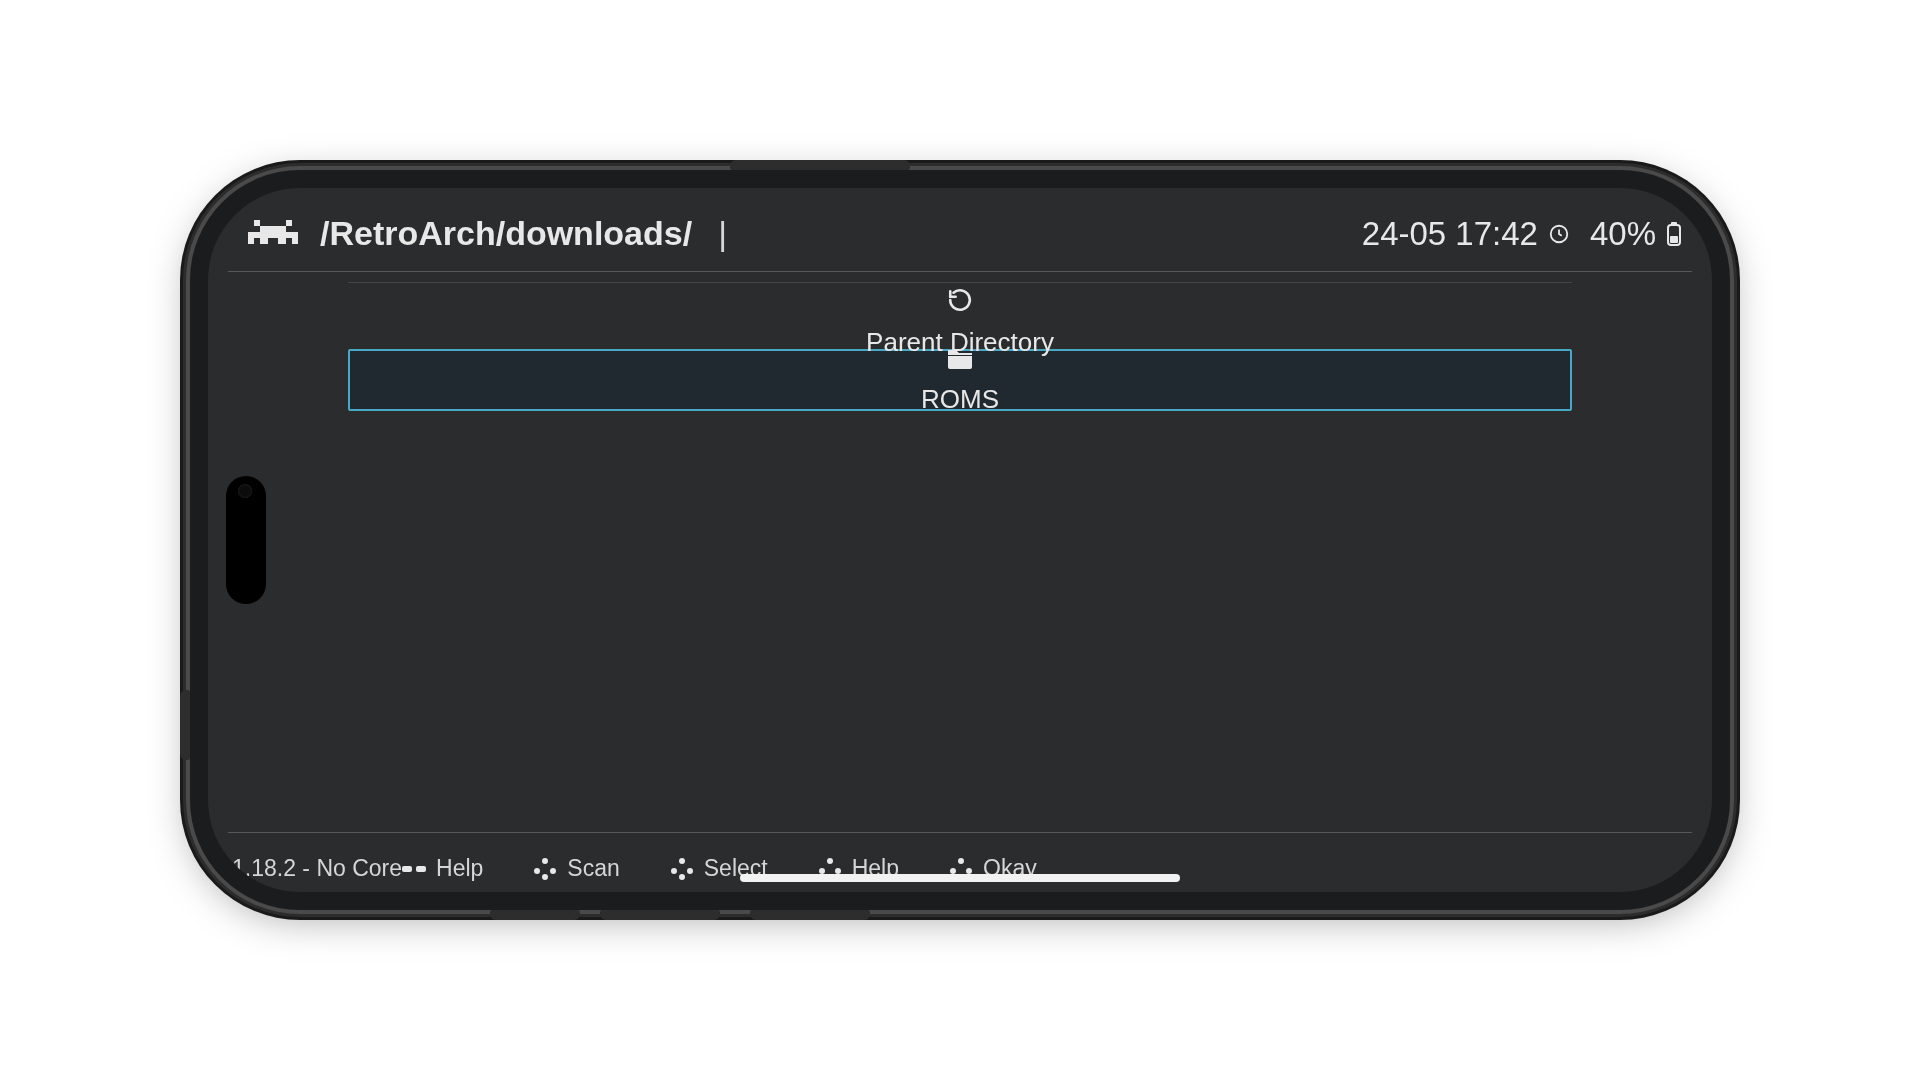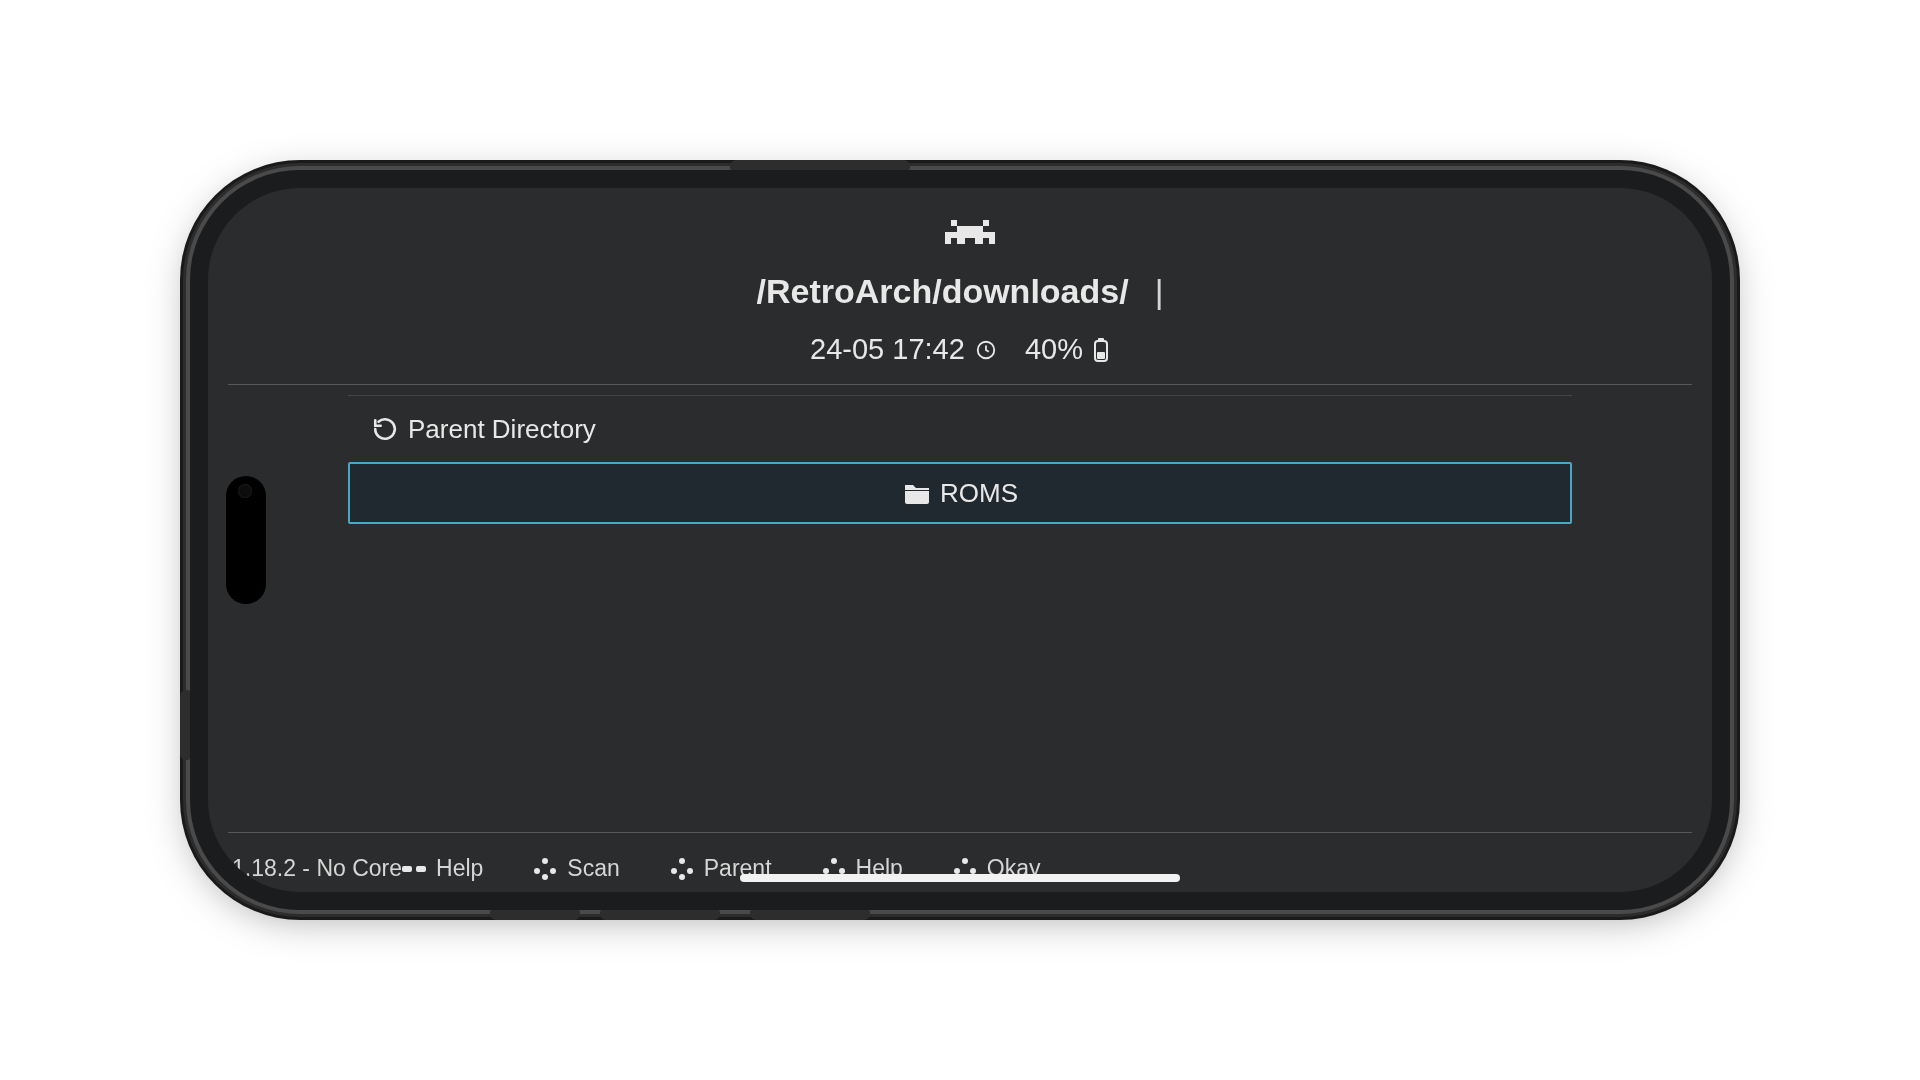--- a/index.html
+++ b/index.html
@@ -78,61 +78,60 @@
     overflow: hidden;
     color: #e8e8e8;
     display: flex;
     flex-direction: column;
     padding: 0 20px;
   }
 
   
   .header {
     display: flex;
-    align-items: center;
     gap: 22px;
     padding: 26px 0 18px 0;
-    flex-direction: column;
   }
   .ra-logo { flex: 0 0 auto; margin-left: 20px; }
   .header-title-wrap {
     flex: 1 1 auto;
     display: flex;
     align-items: baseline;
     gap: 26px;
     font-size: 34px;
     font-weight: 600;
     white-space: nowrap;
     overflow: hidden;
   }
   .header-sep { opacity: .9; font-weight: 400; }
-  .status-area { display: flex; align-items: center; gap: 28px; font-size: 29px; font-weight: 500; margin-right: 10px; margin-left: 9px; }
+  .status-area { display: flex; align-items: center; gap: 20px; font-size: 33px; font-weight: 500; margin-right: 10px; margin-left: 9px; }
   .status-group { display: flex; align-items: center; gap: 10px; }
 
   .hr { height: 1px; background: #6a6b6c; opacity: .7; }
 
   
   .list-area {
     flex: 1 1 auto;
     padding: 10px 120px 0 120px;
     position: relative;
   }
   .thin-hr { height: 1px; background: #555; opacity: .6; margin-bottom: 2px; }
 
   .row {
     display: flex;
     align-items: center;
-    gap: 8px;
+    gap: 14px;
     height: 58px;
     font-size: 26px;
     font-weight: 500;
     padding: 0 20px;
     border: 2px solid transparent;
     border-radius: 2px;
     margin-top: 2px;
+    flex-direction: column;
   }
   .row .row-icon { width: 30px; display: flex; justify-content: center; }
   .row.selected {
     border-color: #4aa8c7;
     background: #202830;
     justify-content: center;
   }
 
   
   .footer {
@@ -277,21 +276,21 @@
 
         <span class="footer-action">
           <span>
             <svg width="24" height="24" viewBox="0 0 24 24" fill="#e8e8e8">
               <circle cx="12" cy="4" r="3"></circle>
                 <circle cx="4" cy="14" r="3"></circle>
               <circle cx="20" cy="14" r="3"></circle>
                 <circle cx="12" cy="20" r="3"></circle>
             </svg>
           </span>
-          <span>Parent</span>
+          <span>Select</span>
         </span>
 
         <span class="footer-action">
           <span>
             <svg width="24" height="24" viewBox="0 0 24 24" fill="#e8e8e8">
               <circle cx="12" cy="4" r="3"></circle>
                 <circle cx="4" cy="14" r="3"></circle>
               <circle cx="20" cy="14" r="3"></circle>
                 <circle cx="12" cy="20" r="3"></circle>
             </svg>

